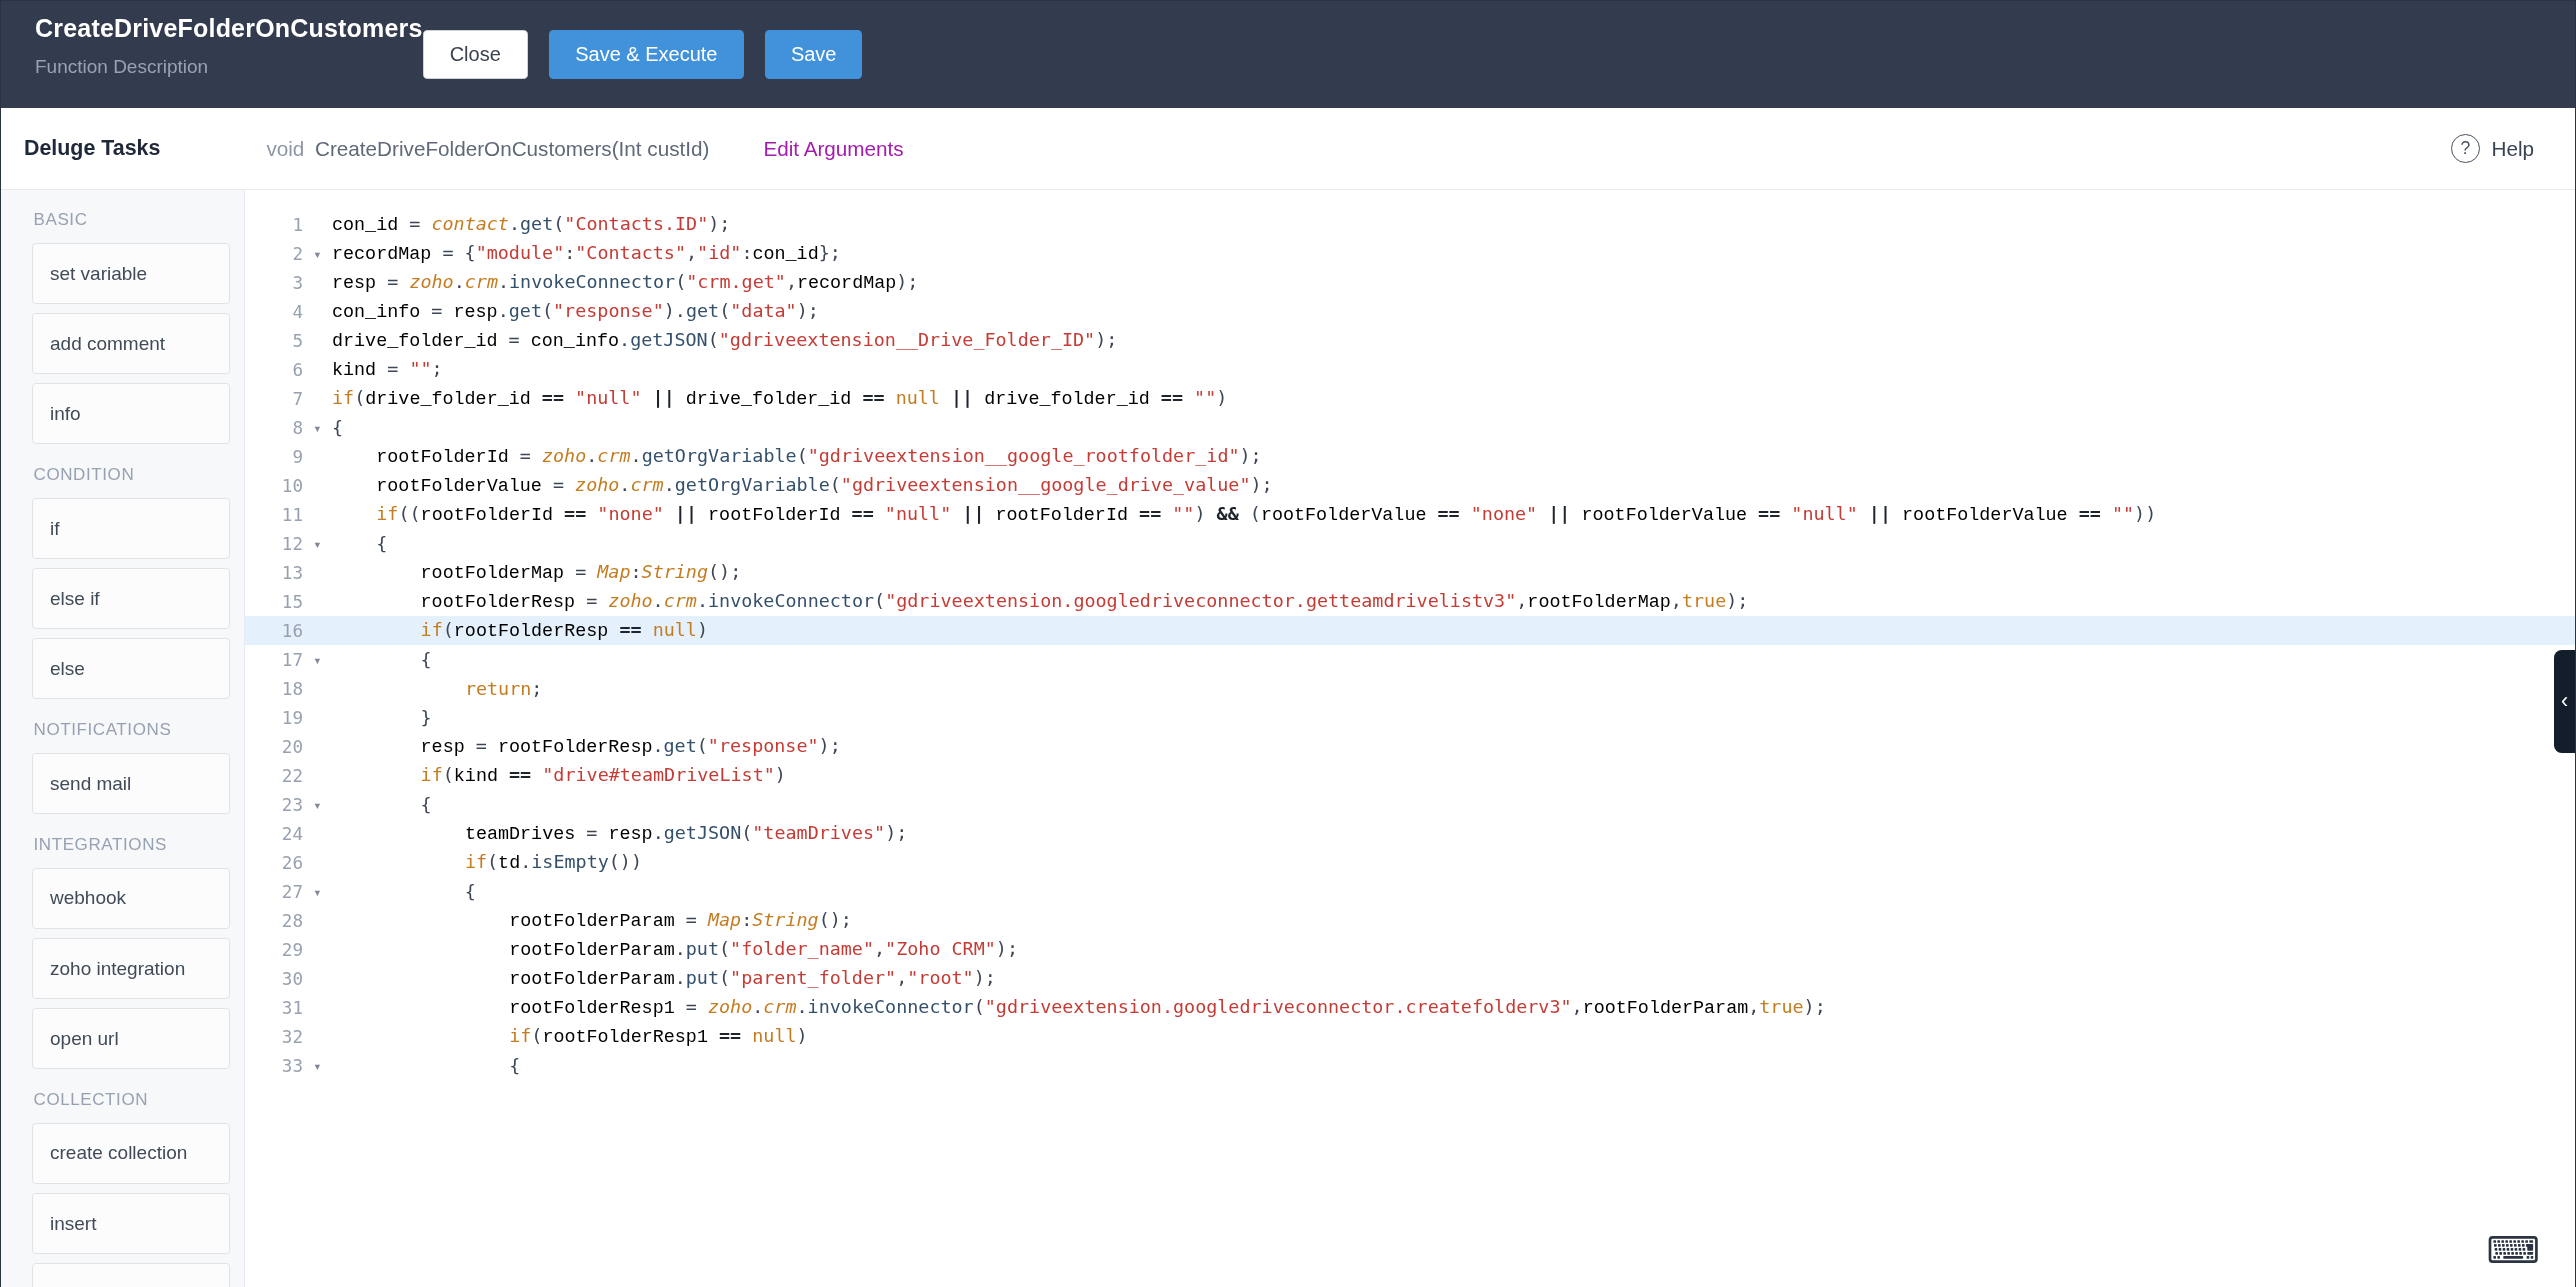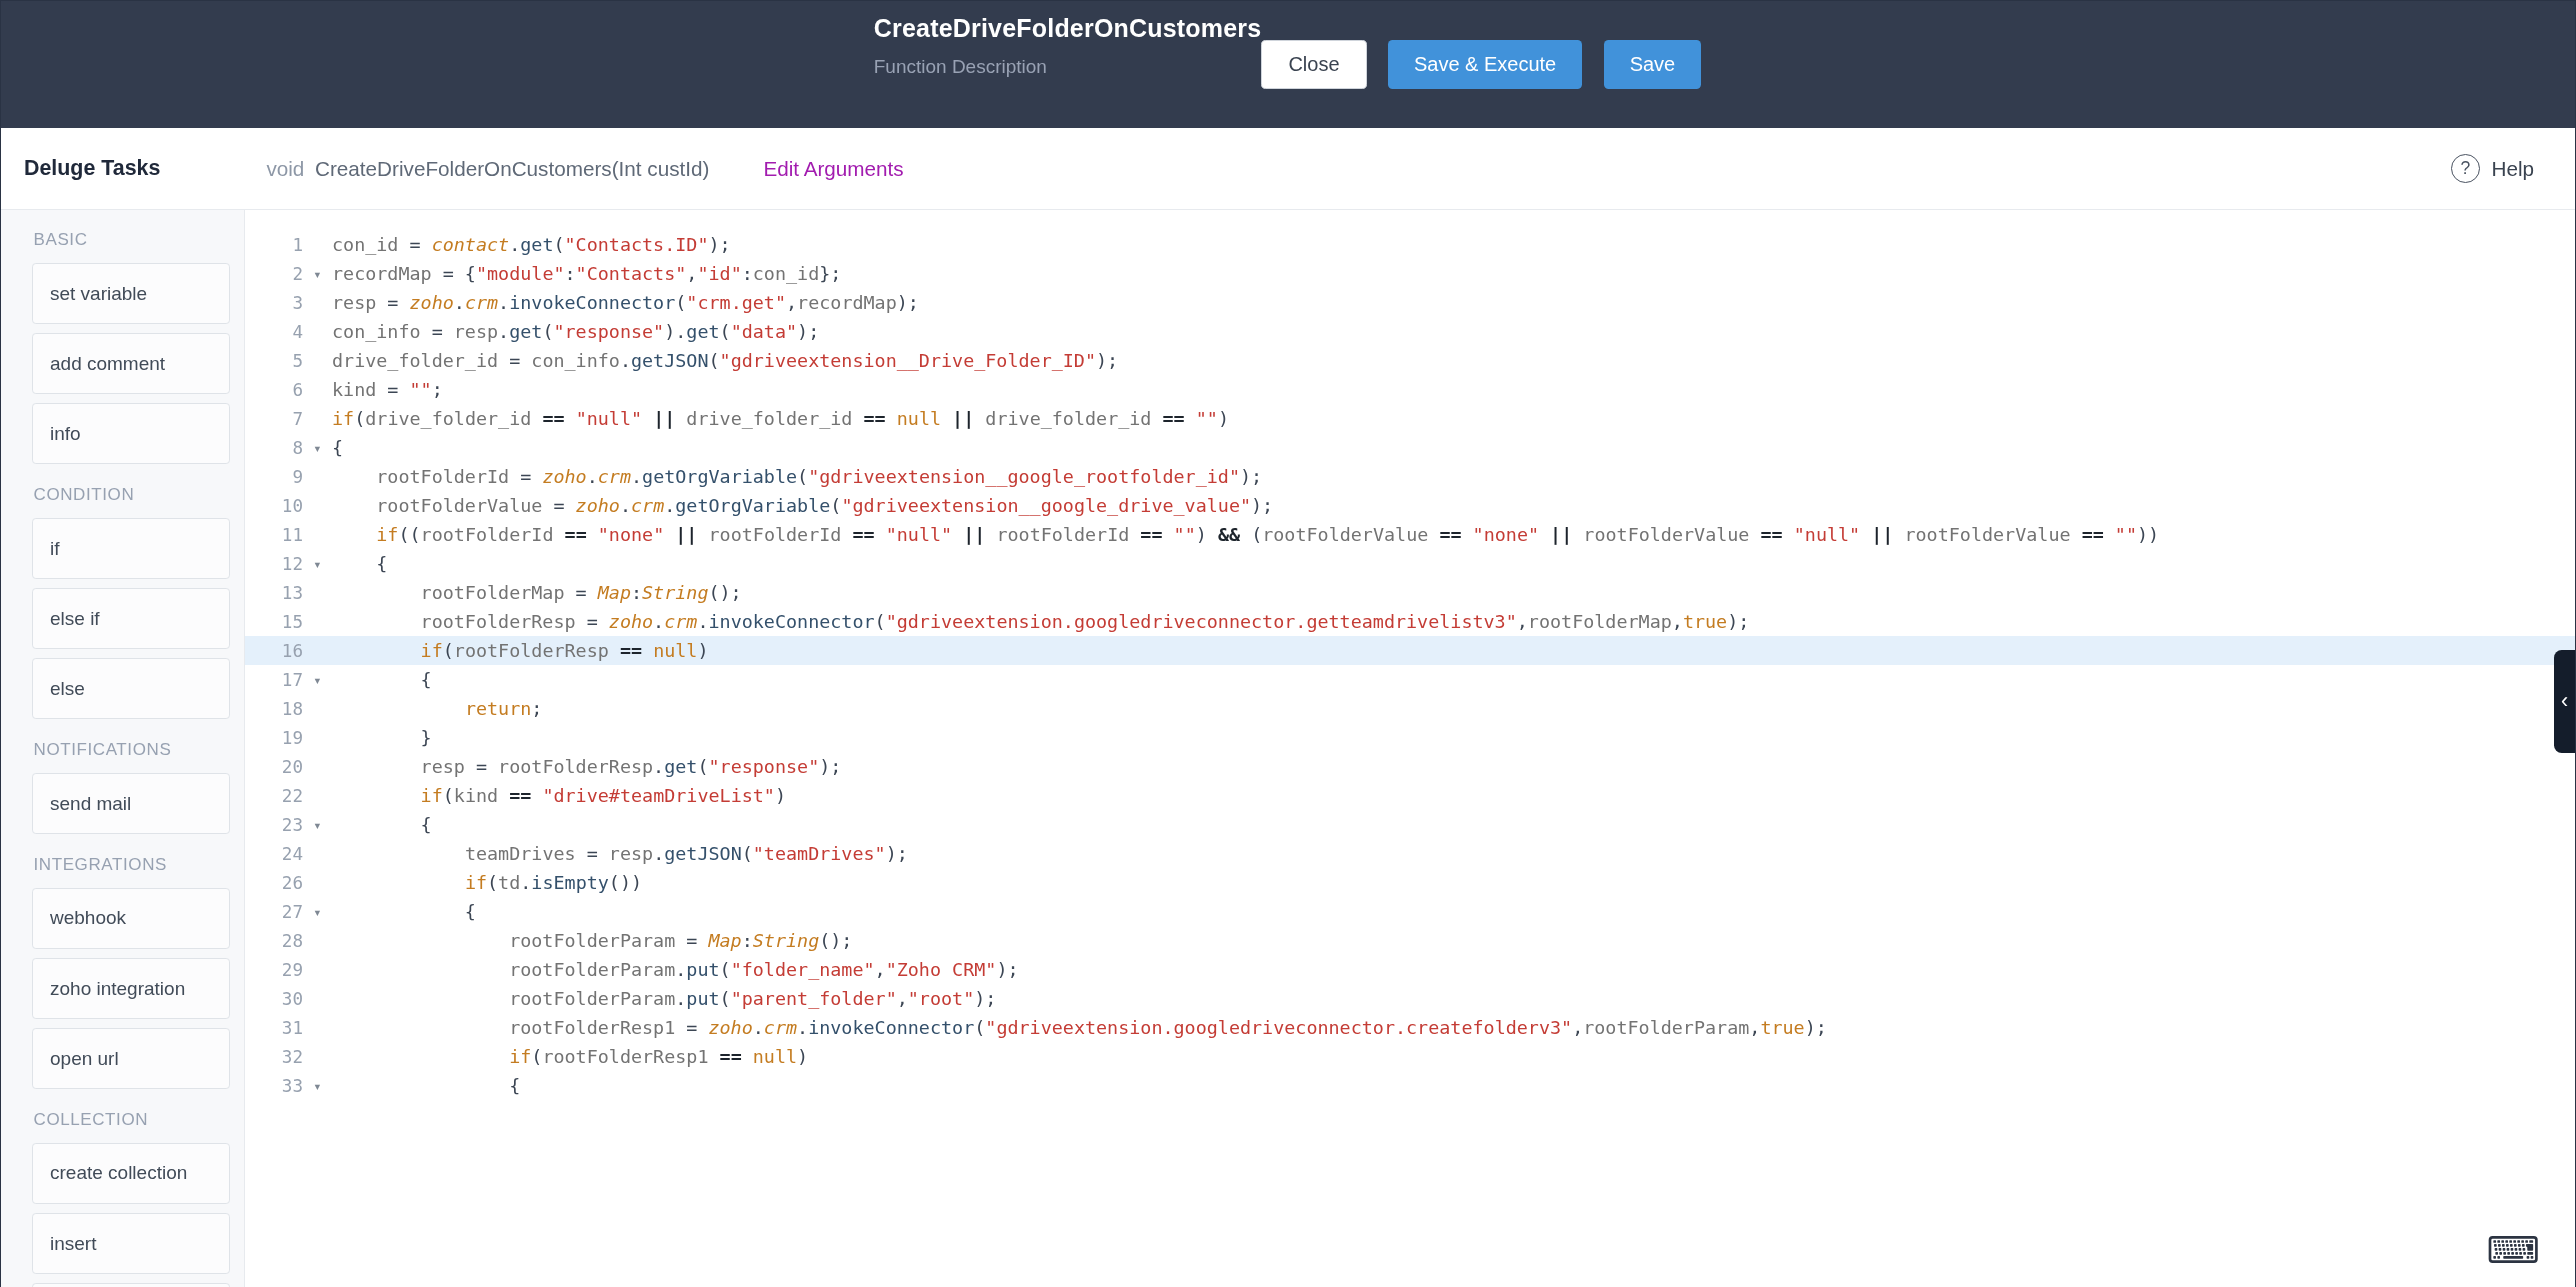--- a/index.html
+++ b/index.html
@@ -1,21 +1,21 @@
 <!DOCTYPE html>
 <html style="font-size:12.3px"><head>
 <meta charset="utf-8">
 <style>
   * { margin:0; padding:0; box-sizing:border-box; }
   html,body { width:2576px; height:1287px; overflow:hidden; background:#fff;
     font-family:"Liberation Sans", sans-serif; }
   .app { position:relative; width:2576px; height:1287px; border:0.8px solid #2a3344; }
 
   
-  .topbar { height:127px; background:#333c4e; display:flex; justify-content:center; padding:0 35px 0 34px; }
+  .topbar { height:107px; background:#333c4e; display:flex; justify-content:flex-start; padding:0 35px 0 34px; }
   .titles { padding-top:13px; }
   .title { color:#ffffff; font-size:25px; font-weight:700; letter-spacing:0.2px; }
   .subtitle { color:#99a2b4; font-size:19px; margin-top:13px; }
   .actions { display:flex; align-items:center; gap:21.4px; }
   .btn { height:49px; border-radius:4.6px; font-size:20px; padding:0 26px; display:flex; align-items:center; cursor:pointer; border:none; font-family:inherit; }
   .btn-white { background:#ffffff; color:#3a4350; border:0.8px solid #cfd4db; }
   .btn-blue { background:#4192da; color:#ffffff; }
 
   
   .subheader { height:82px; background:#fff; border-bottom:1.5px solid #e7eaee; display:flex; align-items:center; }
@@ -32,21 +32,21 @@
   .section-label { color:#97a1b1; font-size:17px; letter-spacing:0.6px; margin:20.7px 0 13px 1.5px; font-weight:500; }
   .section:first-child .section-label { margin-top:0; }
   .task-item { width:198px; height:61px; background:#fcfcfd; border:1.5px solid #dfe3e8; border-radius:3.8px; display:flex; align-items:center; padding-left:17px; font-size:19px; color:#414b58; margin-bottom:9.2px; cursor:grab; }
 
   .editor { flex:1; background:#fff; padding-top:20px; overflow:hidden; font-family:"DejaVu Sans Mono", monospace; position:relative; }
   .line { display:flex; height:29px; align-items:center; }
   .line.hl { background:#e4f0fb; }
   .num { width:58px; flex:none; text-align:right; font-size:17.6px; color:#97a1af; }
   .fold { width:29px; flex:none; text-align:center; font-size:13.8px; color:#7f8894; cursor:pointer; }
   .code { white-space:pre; font-size:18.4px; color:#3c4654; }
-  .tk-v { color:#737373; }
+  .tk-v { color:#000000;font-family:Liberation Mono, monospace; }
   .tk-o { color:#3c4654; }
   .tk-s { color:#c43c35; }
   .tk-k { color:#c47c21; }
   .tk-m { color:#c47c21; font-style:italic; }
   .tk-f { color:#34506b; }
   .tk-b { color:#1d242c; font-weight:700; }
 
   
   .right-tab { position:absolute; right:0; top:649px; width:20.7px; height:103px; background:#141d2b; color:#fff; border-radius:7.7px 0 0 7.7px; display:flex; align-items:center; justify-content:center; font-size:21.4px; cursor:pointer; z-index:5; }
   .kbd-icon { position:absolute; right:35px; bottom:17px; font-size:37px; color:#2c3442; cursor:pointer; line-height:1; }

